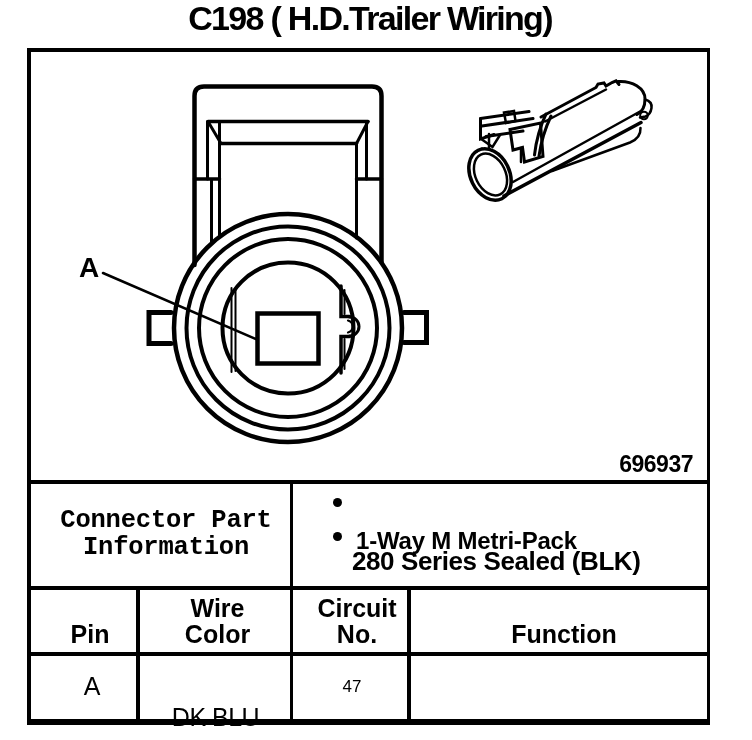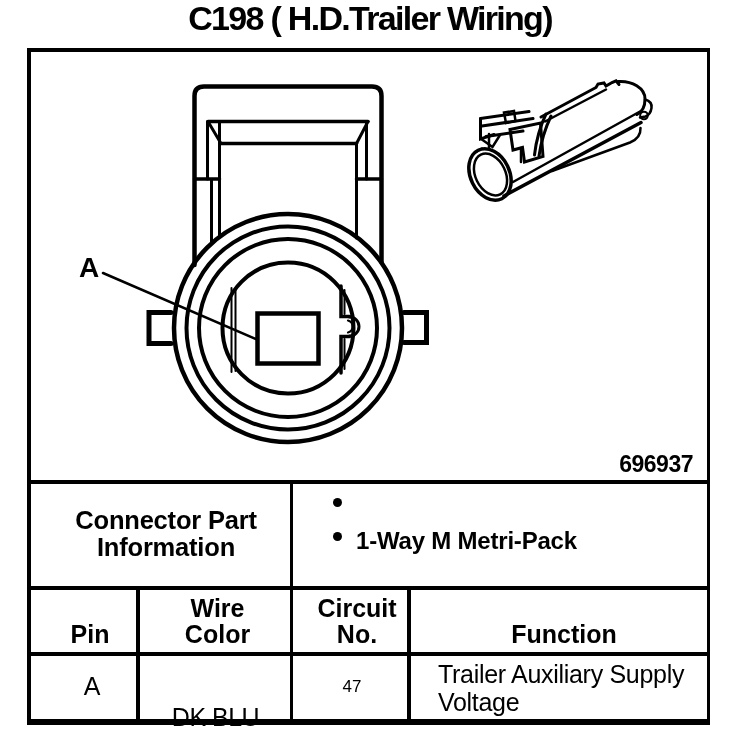--- a/index.html
+++ b/index.html
@@ -22,34 +22,34 @@
   <div class="ln" style="left:27px;top:480px;width:683px;height:3.5px;"></div>
   <div class="ln" style="left:27px;top:586px;width:683px;height:3.5px;"></div>
   <div class="ln" style="left:27px;top:652px;width:683px;height:3.5px;"></div>
   <div class="ln" style="left:27px;top:719px;width:683px;height:6px;"></div>
   <div class="ln" style="left:289.5px;top:480px;width:3.5px;height:245px;"></div>
   <div class="ln" style="left:136px;top:586px;width:3.5px;height:139px;"></div>
   <div class="ln" style="left:407px;top:586px;width:3.5px;height:139px;"></div>
 
   <div class="t b" style="left:593px;width:100px;text-align:right;top:456px;font-size:23px;line-height:17.5px;letter-spacing:-0.5px;">696937</div>
 
-  <div class="t b c" style="left:16px;width:300px;top:506.7px;font-size:25.5px;line-height:27.5px;letter-spacing:-0.2px;">Connector Part<br>Information</div>
+  <div class="t b c" style="left:16px;width:300px;top:506.7px;font-size:25.5px;line-height:27.5px;letter-spacing:-0.2px;font-family:Liberation Mono, monospace;">Connector Part<br>Information</div>
   <div class="ln" style="left:333px;top:498.4px;width:9px;height:9px;border-radius:50%;"></div>
   <div class="ln" style="left:333px;top:532px;width:9px;height:9px;border-radius:50%;"></div>
   <div class="t b" style="left:356px;top:528px;font-size:24px;line-height:26px;letter-spacing:-0.2px;">1-Way M Metri-Pack</div>
+  <div class="t b" style="left:352px;top:547.7px;font-size:26px;line-height:26px;letter-spacing:-0.4px;">280 Series Sealed (BLK)</div>
 
   <div class="t b c" style="left:-60px;width:300px;top:621.5px;font-size:25px;line-height:25px;">Pin</div>
   <div class="t b c" style="left:67.5px;width:300px;top:594.8px;font-size:25px;line-height:26.5px;">Wire<br>Color</div>
   <div class="t b c" style="left:207px;width:300px;top:594.5px;font-size:25px;line-height:26.5px;">Circuit<br>No.</div>
   <div class="t b c" style="left:414px;width:300px;top:621.5px;font-size:25px;line-height:25px;">Function</div>
 
   <div class="t c" style="left:-58px;width:300px;top:674px;font-size:25px;line-height:25px;">A</div>
   <div class="t c" style="left:65.5px;width:300px;top:674px;font-size:25px;line-height:25px;letter-spacing:-0.5px;margin-top:31px;">DK BLU</div>
   <div class="t c" style="left:202px;width:300px;top:674px;font-size:17px;line-height:25px;">47</div>
-  <div class="t" style="left:438px;top:660.8px;font-size:25px;line-height:27.7px;letter-spacing:-0.3px;">Trailer Auxiliary Supply<br>Voltage</div>
 
   <svg width="752" height="740" viewBox="0 0 752 740" style="position:absolute;left:0;top:0;" fill="none" stroke="#000" stroke-linecap="round">
 
     <path d="M194.5,265 V96 Q194.5,86.5 204,86.5 H372 Q381.5,86.5 381.5,96 V262" stroke-width="4.5"></path>
 
     <path d="M194.5,179 H219.5" stroke-width="3.5"></path>
     <path d="M356.5,179 H381.5" stroke-width="3.5"></path>
 
     <path d="M208,121.5 H368" stroke-width="3.5"></path>
     <path d="M221,143.5 H356.5" stroke-width="3.5"></path>

